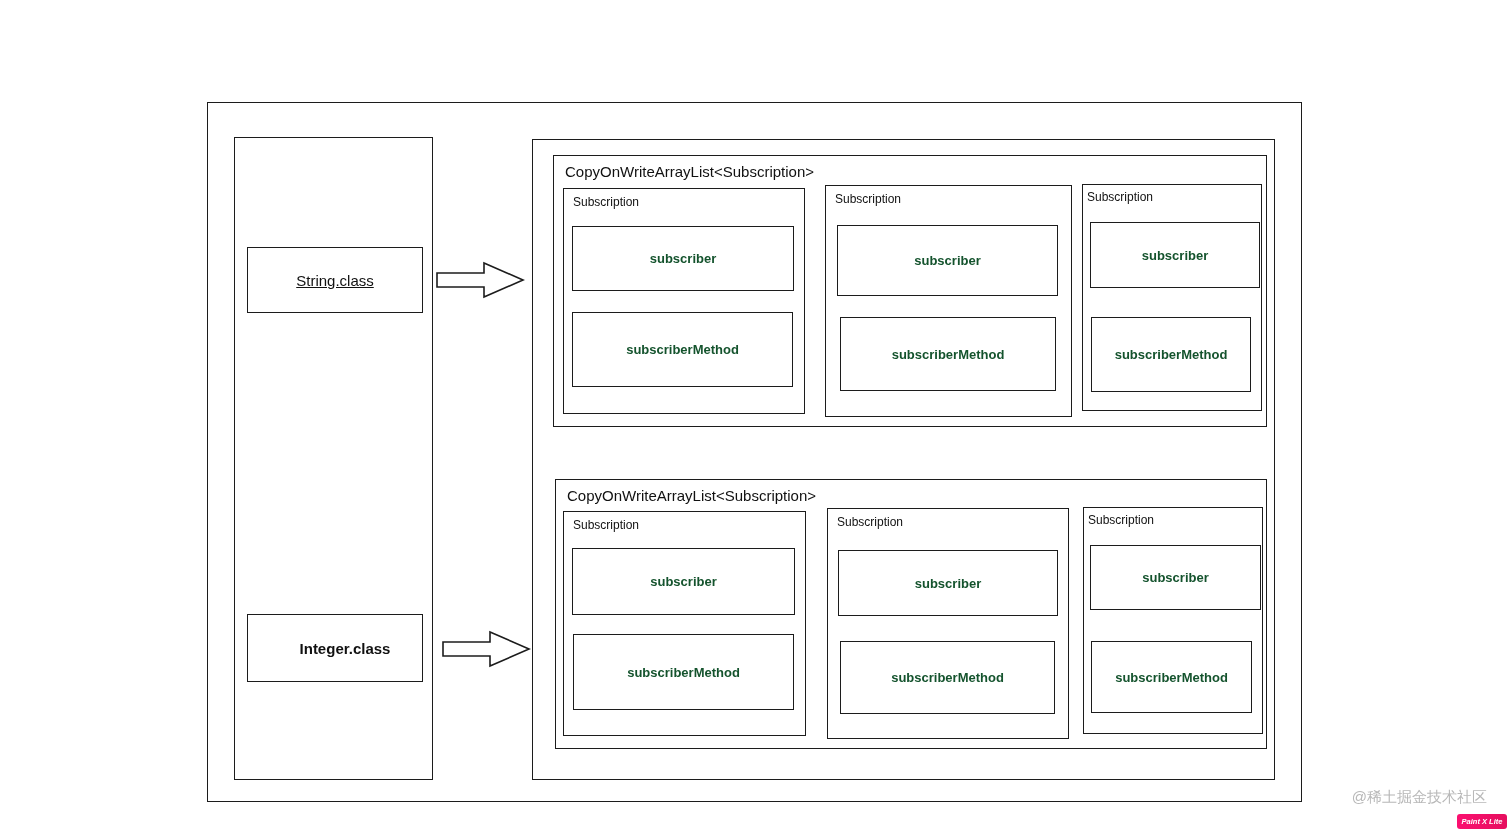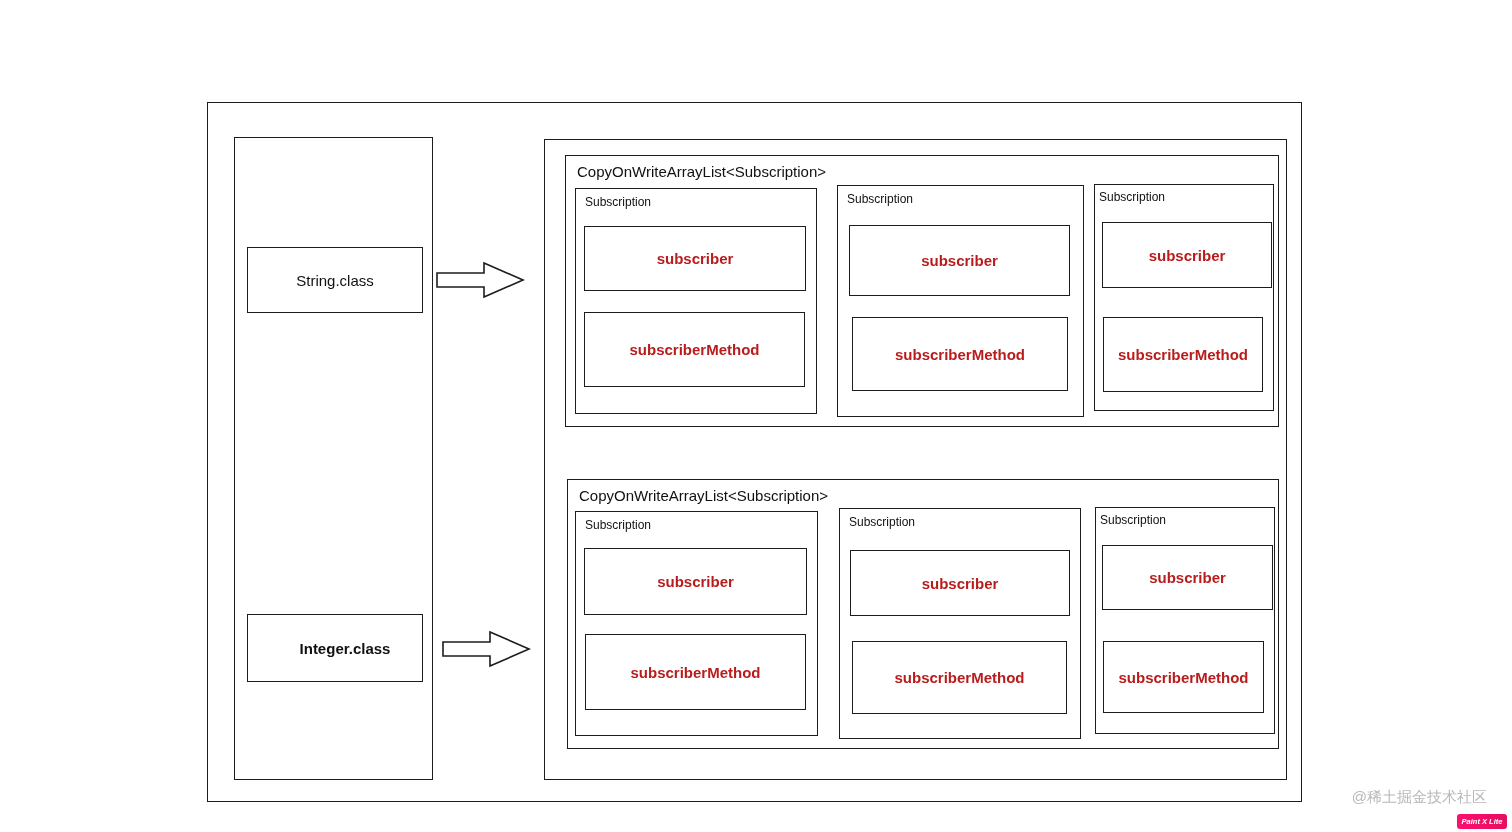--- a/index.html
+++ b/index.html
@@ -18,51 +18,51 @@
     display: flex; align-items: center; justify-content: center;
     font-size: 15px; color: #111; white-space: nowrap;
   }
   .key-item.bold { font-weight: bold; }
   .group-title { position: absolute; left: 11px; top: 7px; font-size: 15px; white-space: nowrap; }
   .sub-title { position: absolute; left: 9px; top: 6px; font-size: 12px; white-space: nowrap; }
   .field-box {
     position: absolute; border: 1.5px solid #1c1c1c; background: #fff;
     display: flex; align-items: center; justify-content: center;
   }
-  .field-text { color: #b91c1c; font-weight: bold; font-size: 15px; white-space: nowrap; }
+  .field-text { color: #14532d; font-weight: bold; font-size: 13px; white-space: nowrap; }
   .arrow { position: absolute; }
   .watermark-text { position: absolute; right: 25px; top: 788px; font-size: 15px; color: #b8b8b8; white-space: nowrap; }
   .badge {
     position: absolute; right: 5px; top: 814px; width: 50px; height: 15px;
     background: linear-gradient(90deg, #fb1070, #e60e5e);
     border-radius: 3px; color: #fff; font-size: 7.5px; font-weight: bold; font-style: italic;
     display: flex; align-items: center; justify-content: center; white-space: nowrap; text-align: center;
   }
 </style>
 </head>
 <body>
 
 <div class="hdr" style="left:283px; top:108px; width:55px;">key</div>
 <div class="hdr" style="left:817px; top:112px; width:80px;">value</div>
 
 <div class="box" style="left:207px; top:102px; width:1095px; height:700px;">
 
   <div class="box" style="left:26px; top:34px; width:199px; height:643px;">
-    <div class="key-item" style="left:12px; top:109px; width:176px; height:66px;">String.class</div>
+    <div class="key-item" style="left:12px; top:109px; width:176px; height:66px;text-decoration:underline;">String.class</div>
     <div class="key-item bold" style="left:12px; top:476px; width:176px; height:68px;padding-left:20px;">Integer.class</div>
   </div>
 
   <svg class="arrow" style="left:228px; top:157px;" width="90" height="40" viewBox="0 0 90 40">
     <polygon points="1,13 48,13 48,3 87,20 48,37 48,27 1,27" fill="#ffffff" stroke="#1c1c1c" stroke-width="1.6"></polygon>
   </svg>
   <svg class="arrow" style="left:234px; top:526px;" width="90" height="40" viewBox="0 0 90 40">
     <polygon points="1,13 48,13 48,3 87,20 48,37 48,27 1,27" fill="#ffffff" stroke="#1c1c1c" stroke-width="1.6"></polygon>
   </svg>
 
-  <div class="box" style="left:336px; top:36px; width:743px; height:641px;">
+  <div class="box" style="left:324px; top:36px; width:743px; height:641px;">
 
     <div class="box" style="left:20px; top:15px; width:714px; height:272px;">
       <div class="group-title">CopyOnWriteArrayList&lt;Subscription&gt;</div>
 
       <div class="box" style="left:9px; top:32px; width:242px; height:226px;">
         <div class="sub-title">Subscription</div>
         <div class="field-box" style="left:8px; top:37px; width:222px; height:65px;">
           <span class="field-text">subscriber</span>
         </div>
         <div class="field-box" style="left:8px; top:123px; width:221px; height:75px;">

